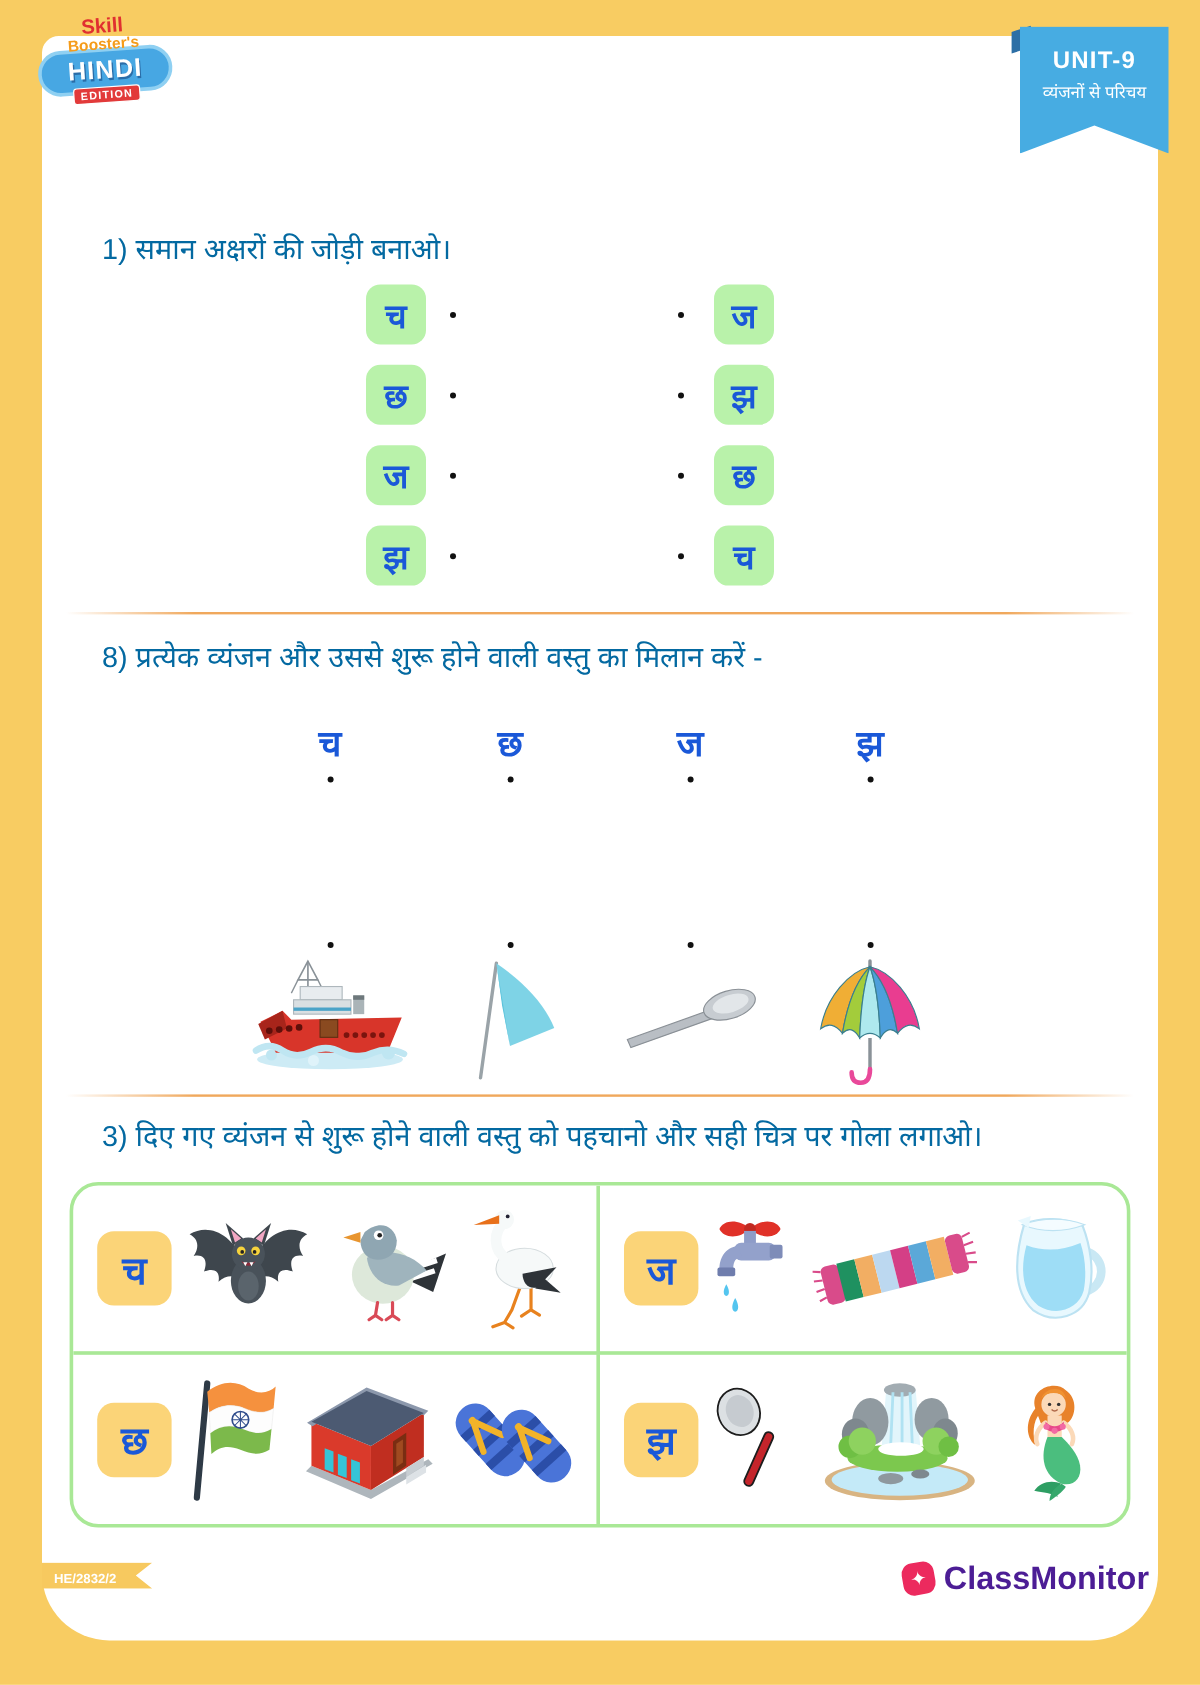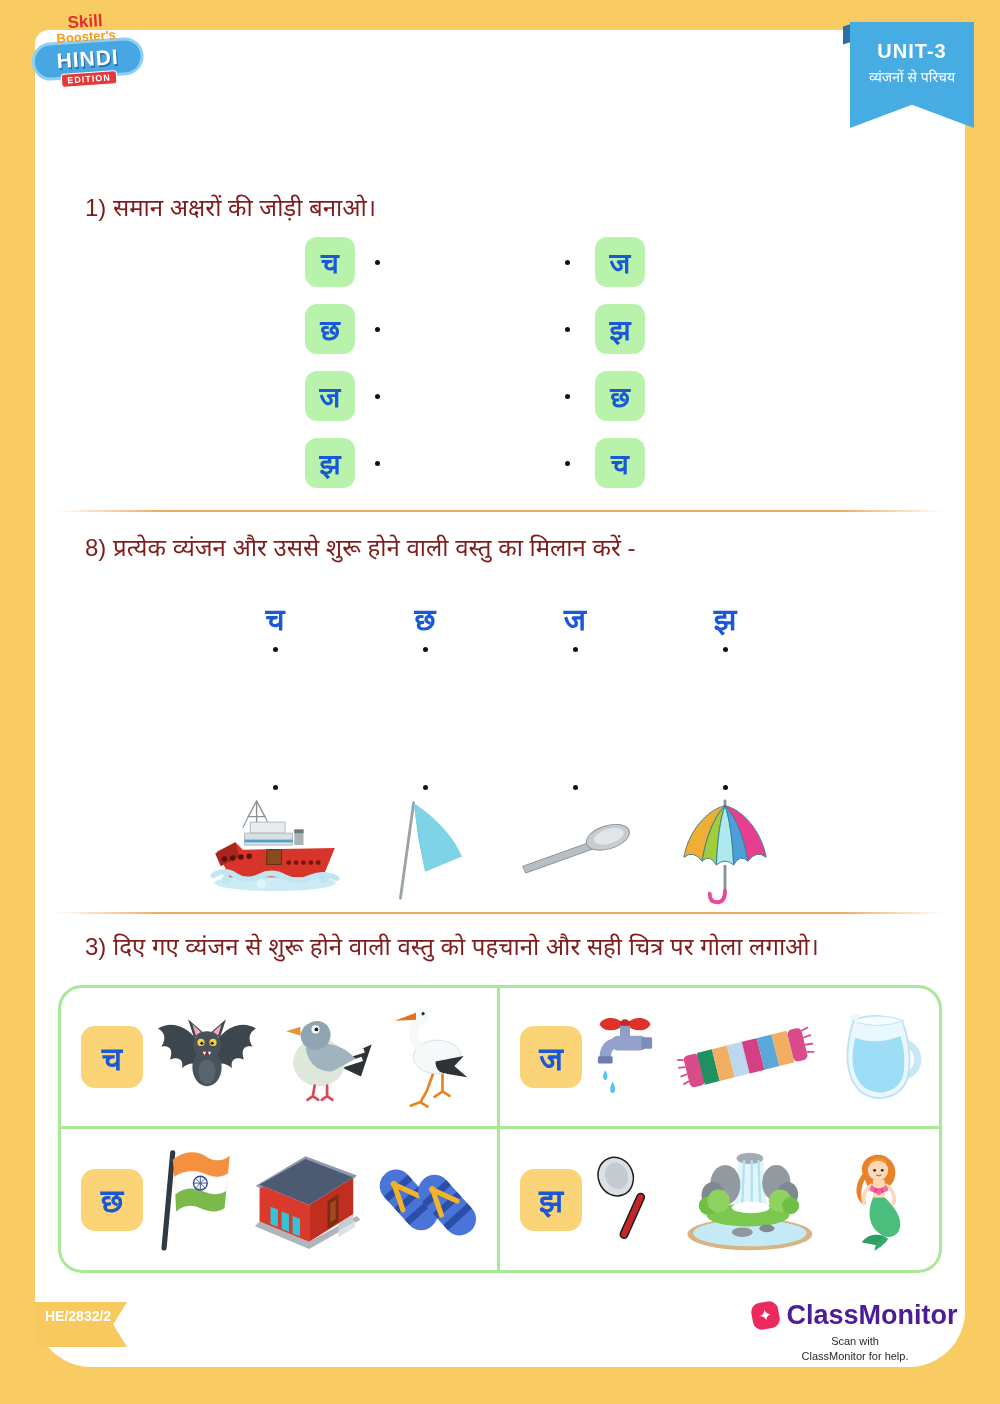--- a/index.html
+++ b/index.html
@@ -34,21 +34,21 @@
     background:#47ACE2; color:#fff; text-align:center; padding-top:18px;
     clip-path:polygon(0 0,100% 0,100% 100%,50% 78%,0 100%);
   }
   .banner-l1 { font-size:20px; font-weight:bold; letter-spacing:1px; }
   .banner-l2 { font-size:14px; margin-top:4px; }
   
   .title { position:absolute; left:235px; top:48px; width:530px; text-align:center; color:#1761D9; font-weight:bold; }
   .title-l1 { font-size:33px; }
   .title-l2 { font-size:38px; margin-top:6px; }
   
-  .heading { position:absolute; left:85px; color:#7f1d1d; font-size:24px; }
+  .heading { position:absolute; left:85px; color:#0369a1; font-size:24px; }
   .h1 { top:190px; } .h2 { top:530px; } .h3 { top:929px;text-align:right; }
   
   .match1 { position:absolute; left:305px; top:237px; display:flex; flex-direction:column; gap:17px; }
   .m-row { position:relative; width:340px; height:50px; }
   .lbox {
     width:50px; height:50px; background:#B9F2AA; border-radius:12px;
     display:flex; align-items:center; justify-content:center;
     color:#1A58D8; font-size:28px; font-weight:bold;
   }
   .m-left { position:absolute; left:0; top:0; }
@@ -79,22 +79,22 @@
   .cell.bR { border-right:3px solid #A9E896; }
   .cell.bB { border-bottom:3px solid #A9E896; }
   .ybox {
     width:62px; height:62px; background:#FBD478; border-radius:14px; flex-shrink:0;
     display:flex; align-items:center; justify-content:center;
     color:#1A58D8; font-size:32px; font-weight:bold;
   }
   .cell-imgs { flex:1; display:flex; justify-content:space-around; align-items:center; }
   
   .footer-tag {
-    position:absolute; left:35px; top:1302px; width:92px; height:45px;
-    background:#F7C95F; color:#fff; font-weight:bold; font-size:14px; line-height:29px;
+    position:absolute; left:35px; top:1302px; width:92px; height:22px;
+    background:#F7C95F; color:#fff; font-weight:bold; font-size:11px; line-height:29px;
     padding-left:10px; clip-path:polygon(0 0,100% 0,85% 50%,100% 100%,0 100%);
   }
   .cm { position:absolute; left:735px; top:1300px; width:240px; text-align:center; }
   .cm-row { display:flex; align-items:center; justify-content:center; gap:7px; }
   .cm-logo {
     width:27px; height:27px; background:#EC2A5E; border-radius:9px; transform:rotate(-10deg);
     color:#fff; display:flex; align-items:center; justify-content:center; font-size:16px;
   }
   .cm-name { font-size:27px; font-weight:bold; color:#4c1d95; }
   .cm-sub { font-size:11px; color:#2a2a2a; line-height:1.4; margin-top:3px; }
@@ -106,21 +106,21 @@
 
 <div class="logo">
   <div class="logo-skill">Skill</div>
   <div class="logo-booster">Booster's</div>
   <div class="logo-cloud">HINDI</div>
   <div class="logo-edition">EDITION</div>
 </div>
 
 <div class="banner-fold"></div>
 <div class="banner">
-  <div class="banner-l1">UNIT-3</div>
+  <div class="banner-l1">UNIT-9</div>
   <div class="banner-l2">व्यंजनों से परिचय</div>
 </div>
 
 <div class="title">
 </div>
 
 <div class="heading h1">1) समान अक्षरों की जोड़ी बनाओ।</div>
 <div class="match1">
   <div class="m-row">
     <div class="lbox m-left">च</div>
@@ -423,17 +423,13 @@
   </div>
 
 </div>
 
 <div class="footer-tag">HE/2832/2</div>
 <div class="cm">
   <div class="cm-row">
     <div class="cm-logo">✦</div>
     <div class="cm-name">ClassMonitor</div>
   </div>
-  <div class="cm-sub">
-    <div>Scan with</div>
-    <div>ClassMonitor for help.</div>
-  </div>
 </div>
 
 </body></html>

